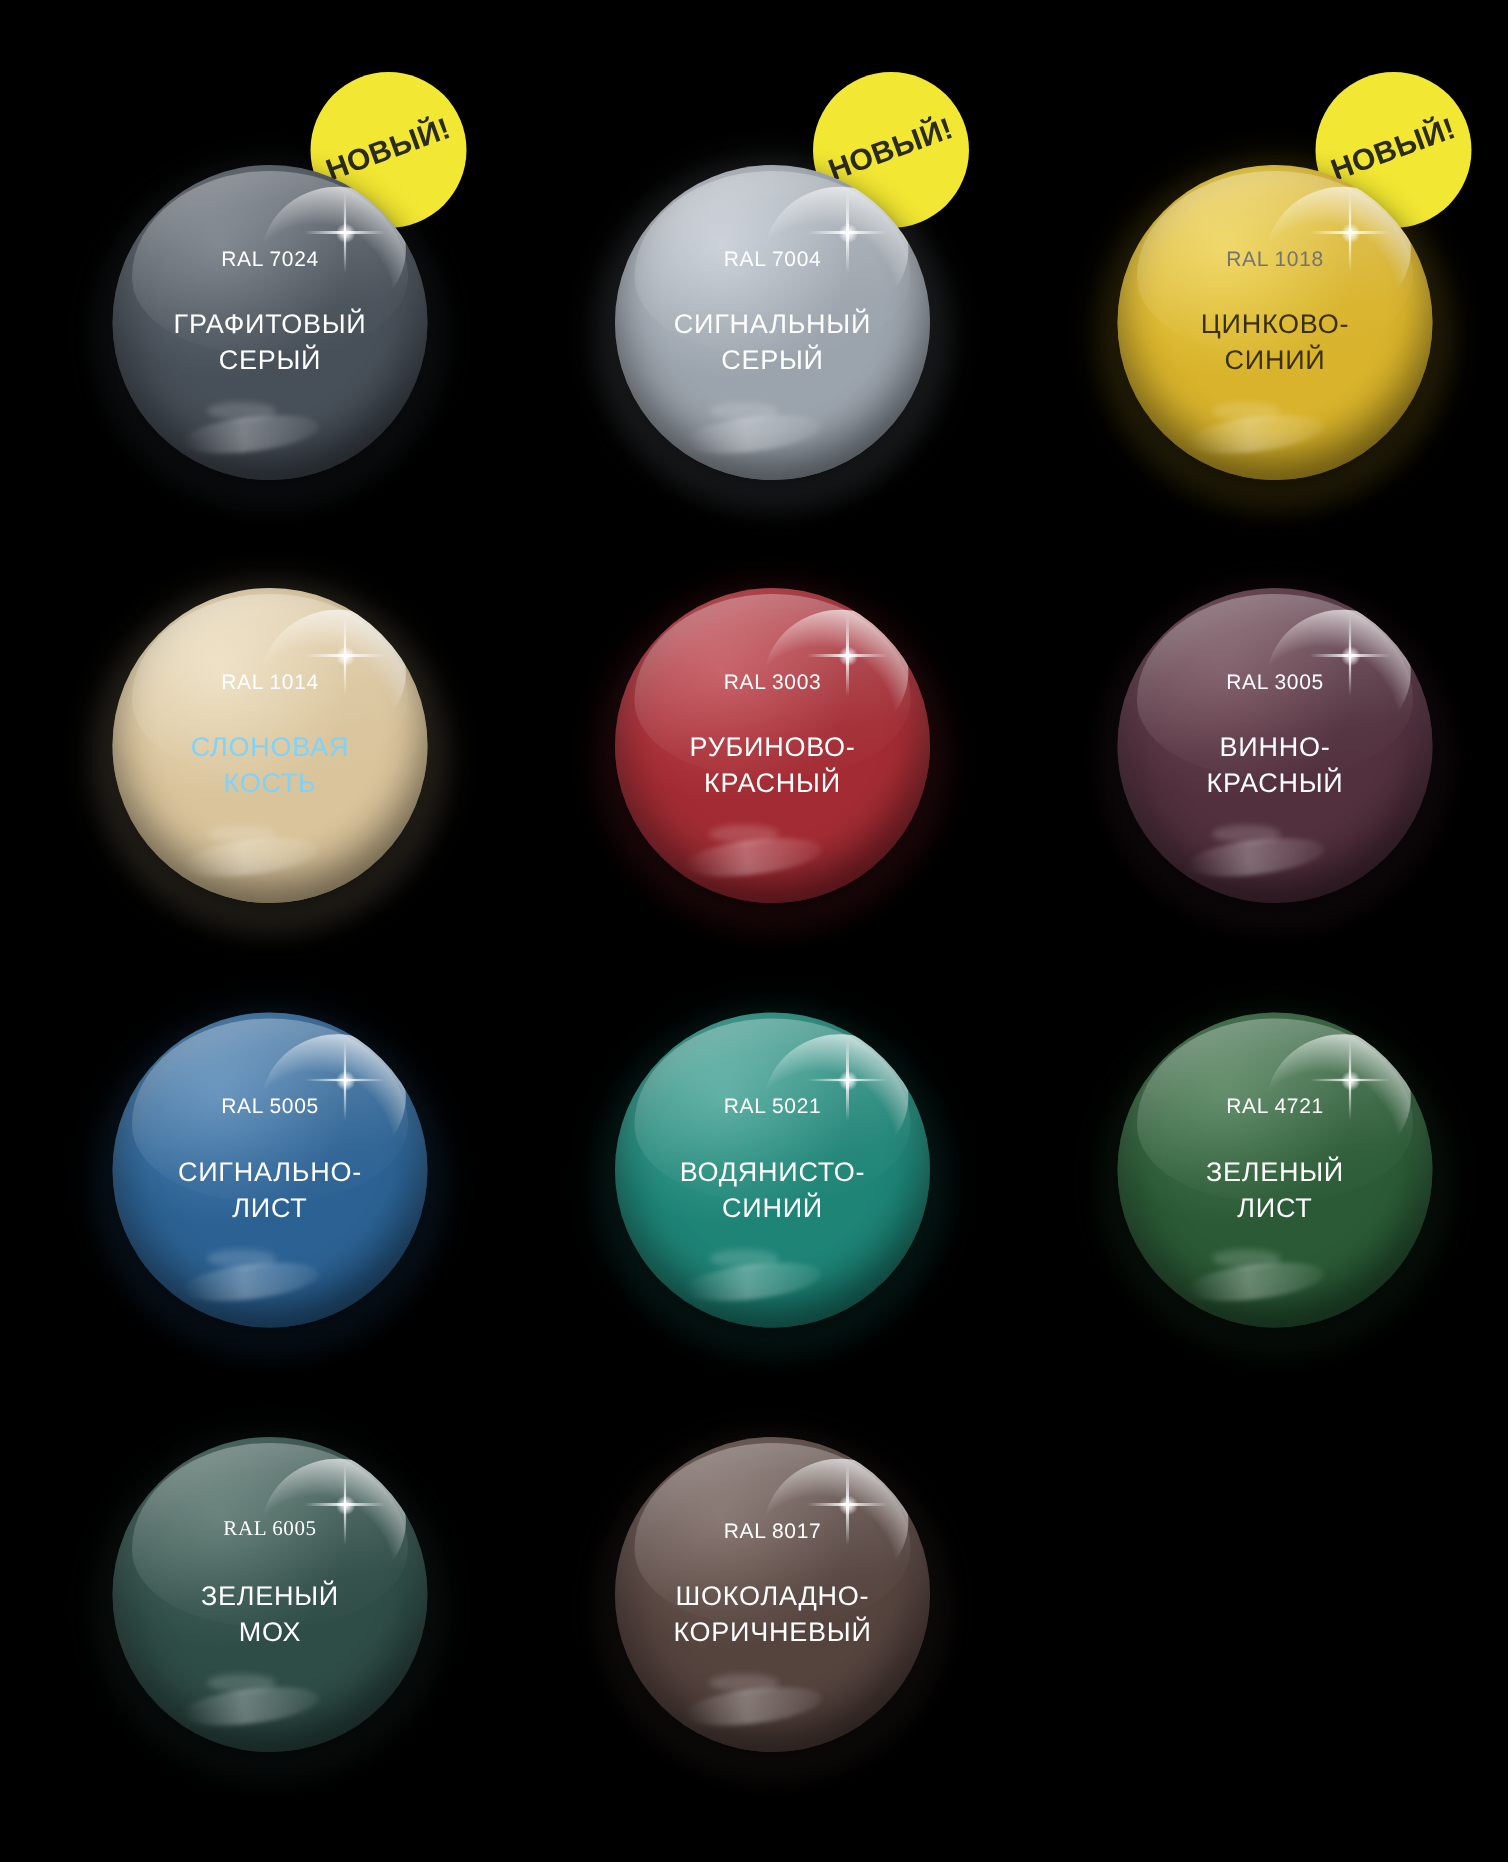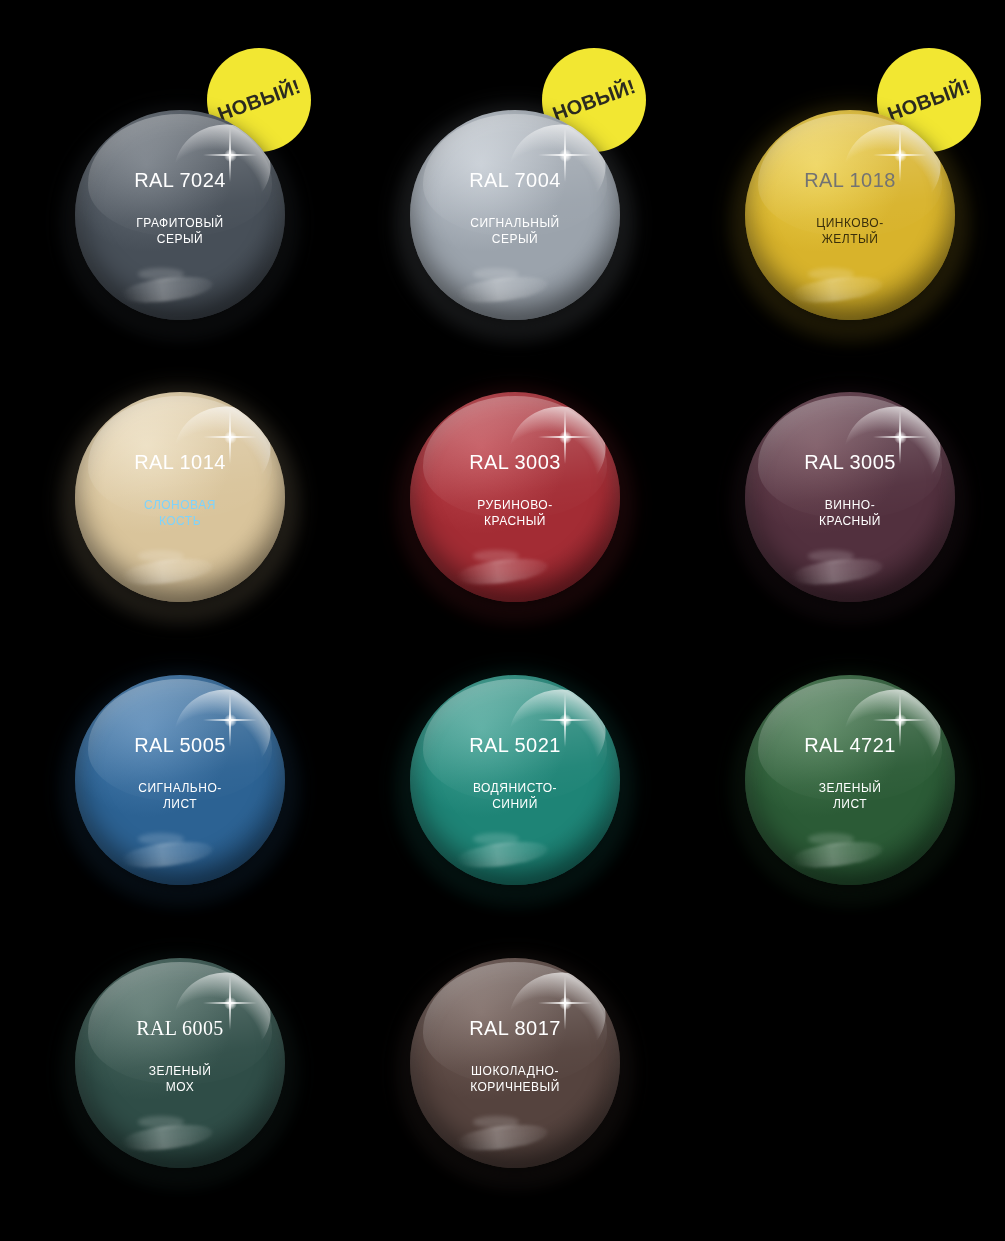--- a/index.html
+++ b/index.html
@@ -185,27 +185,27 @@
     height: 210px;
     z-index: 5;
     display: flex;
     flex-direction: column;
     align-items: center;
     justify-content: center;
     text-align: center;
     pointer-events: none;
   }
   .ral-code {
-    font-size: 20px;
+    font-size: 14px;
     letter-spacing: 0.4px;
     line-height: 1;
     margin-top: -12px;
   }
   .ral-name {
-    font-size: 12px;
+    font-size: 18px;
     letter-spacing: 0.5px;
     line-height: 1.32;
     margin-top: 26px;
     white-space: pre-line;
   }
 
   
   .new-badge {
     position: absolute;
     width: 104px;
@@ -281,21 +281,21 @@
         <div class="gloss-bottom"></div>
         <div class="gloss-speck"></div>
         <div class="rim-light"></div>
       </div>
       <div class="sparkle" style="left: 128px; top: 18px;">
         <div class="sparkle-core"></div>
       </div>
       <div class="swatch-label">
         <div class="ral-code" style="color: #737373;">RAL 1018</div>
         <div class="ral-name" style="color: rgb(58, 47, 11);">ЦИНКОВО-
-ЖЕЛТЫЙ</div>
+СИНИЙ</div>
       </div>
     </div>
     <div class="swatch-cell" style="left: 75px; top: 392px;">
       <div class="swatch-glow" style="background: radial-gradient(circle at 50% 52%, rgb(235, 220, 188) 0%, rgb(217, 196, 155) 46%, rgba(0, 0, 0, 0) 72%);"></div>
       <div class="swatch-ball" style="background: radial-gradient(circle at 34% 26%, rgb(235, 220, 188) 0%, rgb(217, 196, 155) 42%, rgb(217, 196, 155) 62%, rgb(188, 165, 124) 100%);">
         <div class="gloss-top"></div>
         <div class="gloss-crescent"></div>
         <div class="gloss-bottom"></div>
         <div class="gloss-speck"></div>
         <div class="rim-light"></div>

